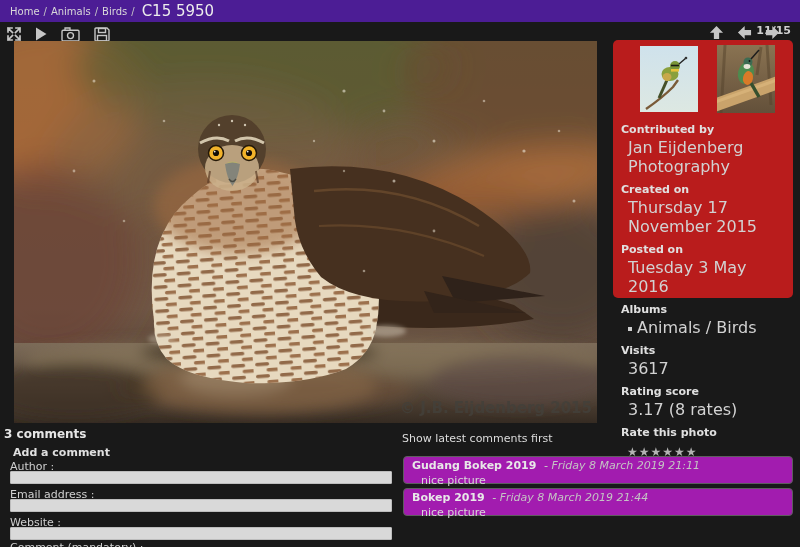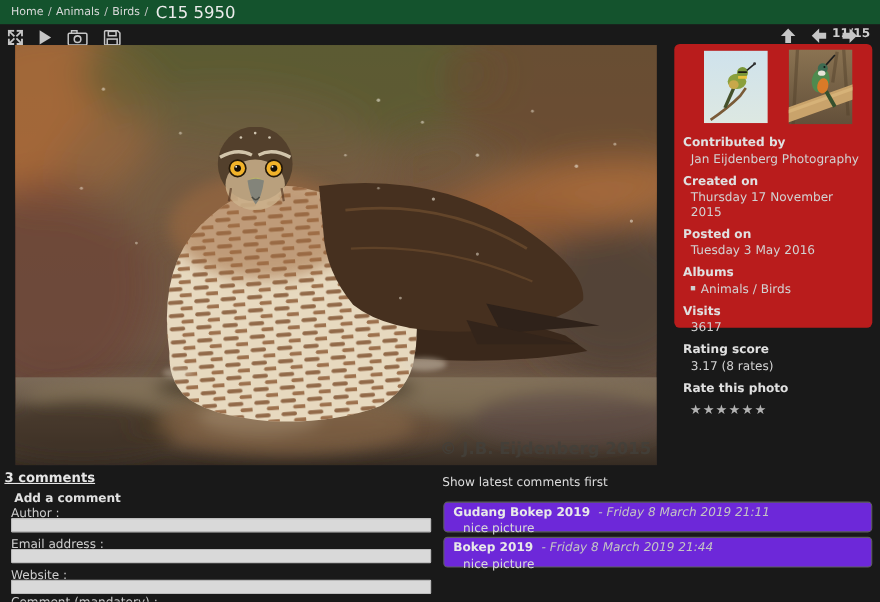--- a/index.html
+++ b/index.html
@@ -1,21 +1,21 @@
 <!DOCTYPE html>
 <html><head>
 <meta charset="utf-8">
 <style>
   * { margin:0; padding:0; box-sizing:border-box; }
   html,body { width:800px; height:547px; overflow:hidden; }
   body { background:#191919; font-family:"DejaVu Sans","Liberation Sans",sans-serif; color:#d6d6d6; }
   .page { position:relative; width:800px; height:547px; background:#191919; }
 
   
-  .topbar { position:absolute; left:0; top:0; width:800px; height:22px; background:#14532d; }
+  .topbar { position:absolute; left:0; top:0; width:800px; height:22px; background:#4c1d95; }
   .breadcrumb { position:absolute; left:10px; top:0; height:22px; display:flex; align-items:center; gap:4px; }
   .crumb { font-size:10px; color:#d9d9d9; text-decoration:none; cursor:pointer; }
   .crumb-sep { font-size:10px; color:#c9c9c9; }
   .page-title { font-size:15px; color:#ececec; margin-left:3px; }
   .counter { position:absolute; right:9px; top:4px; font-size:11px; font-weight:bold; color:#cfcfcf;margin-top:20px; }
 
   
   .toolbar { position:absolute; left:7px; top:25px; height:18px; display:flex; align-items:center; }
   .tool-btn { background:none; border:none; padding:0; cursor:pointer; display:flex; align-items:center; }
   .tool-btn + .tool-btn { margin-left:14px; }
@@ -31,40 +31,40 @@
 
   
   .sidebar { position:absolute; left:613px; top:40px; width:180px; height:258px;
              background:#b91c1c; border-radius:5px; }
   .thumbs { position:absolute; left:27px; top:5px; display:flex; gap:19px; }
   .thumb { padding:0; border:none; background:none; cursor:pointer; display:block; }
   .thumb svg { display:block; }
   .meta { position:absolute; left:8px; top:76px; width:166px; }
   .thumbs + .meta { top:76px; }
   .meta-label { font-size:11px; font-weight:bold; color:#e0e0e0; margin-top:7px; }
-  .meta-value { font-size:11px; color:#d2d2d2; margin:2px 0 0 7px; }
+  .meta-value { font-size:16px; color:#d2d2d2; margin:2px 0 0 7px; }
   .bullet { display:inline-block; width:4px; height:4px; background:#cfcfcf; margin-right:5px; vertical-align:2px; }
   .album-link { color:#d2d2d2; text-decoration:none; cursor:pointer; }
   .stars { margin:2px 0 0 6px; letter-spacing:1px; }
   .star { font-size:12px; color:#b3b3b3; cursor:pointer; }
 
   
-  .comments-heading { position:absolute; left:4px; top:427px; font-size:12px; font-weight:bold; color:#e6e6e6;text-decoration:underline; }
+  .comments-heading { position:absolute; left:4px; top:427px; font-size:12px; font-weight:bold; color:#e6e6e6; }
   .add-heading { position:absolute; left:13px; top:446px; font-size:11px; font-weight:bold; color:#e0e0e0; }
   .form-label { position:absolute; left:10px; font-size:11px; color:#cfcfcf; }
   .form-input { position:absolute; left:10px; width:382px; height:13px; background:#d9d9d9;
                 border:1px solid #bdbdbd; border-radius:1px; font-size:10px; padding:0 3px; }
   .lbl-author { top:460px; } .in-author { top:471px; }
   .lbl-email { top:488px; } .in-email { top:499px; }
   .lbl-website { top:516px; } .in-website { top:527px; }
   .lbl-comment { top:541px; }
 
   .sort-link { position:absolute; left:402px; top:432px; font-size:11px; color:#dcdcdc; cursor:pointer; }
   .comment-card { position:absolute; left:403px; width:390px; height:28px;
-                  background:#6d28d9; border:1px solid #5e5e5e; border-radius:4px; padding:3px 8px 0 8px; }
+                  background:#a21caf; border:1px solid #5e5e5e; border-radius:4px; padding:3px 8px 0 8px; }
   .card-1 { top:456px; } .card-2 { top:488px; }
   .comment-head { font-size:11px; line-height:11px; white-space:nowrap; }
   .comment-author { font-weight:bold; color:#e8e8e8; }
   .comment-date { font-style:italic; color:#c4c4c4; margin-left:4px; }
   .comment-body { font-size:11px; color:#d8d8d8; margin-top:3px; padding-left:9px; }
 </style>
 </head>
 <body>
 
 <div class="page">

